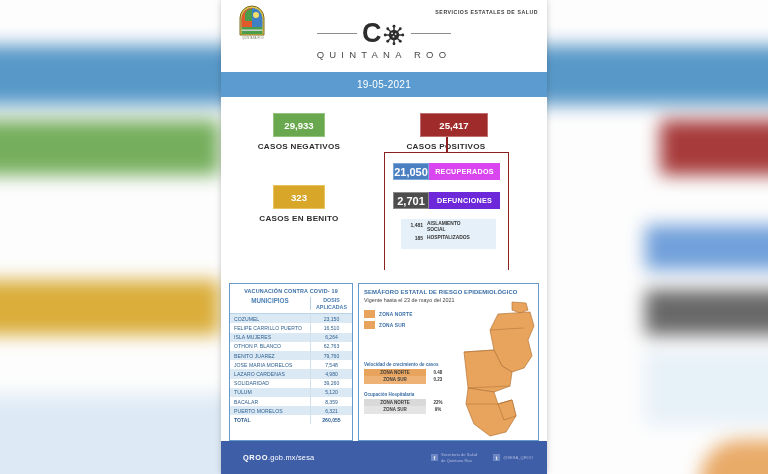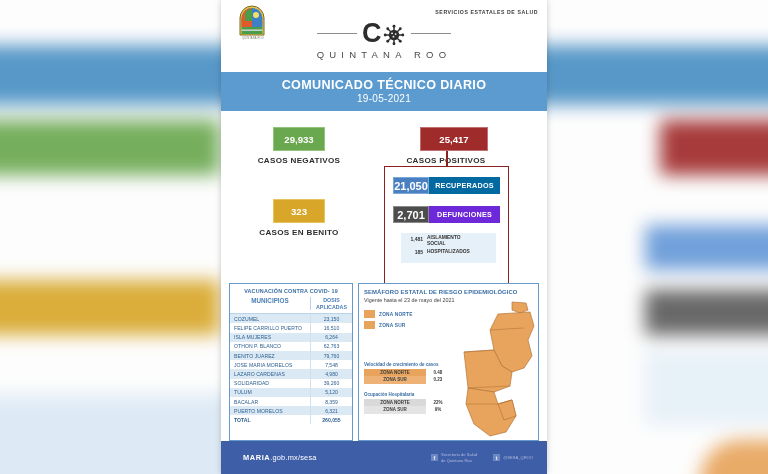--- a/index.html
+++ b/index.html
@@ -65,21 +65,21 @@
   .redbox { position:absolute; left:163px; top:55px; width:125px; height:118px;
             border:1.6px solid #8b2020; border-bottom:none; background:transparent; }
 
   .bar { position:absolute; display:flex; align-items:stretch; height:17px; }
   .bar .num { width:36px; display:flex; align-items:center; justify-content:center;
               font-size:11px; font-weight:bold; color:#fff; }
   .bar .txt { flex:1; display:flex; align-items:center; justify-content:center;
               font-size:7.2px; font-weight:bold; color:#fff; letter-spacing:.25px; }
   .bar.rec { left:172px; top:66px; width:107px; }
   .bar.rec .num { background:#4a7fc1; border:1.2px solid #7ba7d8; }
-  .bar.rec .txt { background:#0369a1; }
+  .bar.rec .txt { background:#d946ef; }
   .bar.def { left:172px; top:95px; width:107px; }
   .bar.def .num { background:#4d4d4d; border:1.2px solid #8a8a8a; }
   .bar.def .txt { background:#6d28d9; }
 
   .light-panel { position:absolute; left:180px; top:122px; width:95px; height:30px; background:#e6f0f8; }
   .lp-row { display:flex; align-items:flex-start; padding:2px 0 0 4px; }
   .lp-num { width:18px; text-align:right; font-size:5px; font-weight:bold; color:#333; padding-top:.5px; }
   .lp-txt { padding-left:4px; font-size:4.9px; font-weight:bold; color:#333; line-height:1.32; }
 
   
@@ -199,21 +199,20 @@
               <circle cx="19" cy="23" r="1.6" fill="#fff"></circle>
             </svg>
           </span>
           <span class="rule"></span>
         </div>
         <div class="qroo-sub">QUINTANA ROO</div>
       </div>
     </div>
 
     <div class="banner">
-      <div class="banner-t">COMUNICADO TÉCNICO DIARIO</div>
       <div class="banner-d">19-05-2021</div>
     </div>
 
     <div class="stats">
       <div class="chip neg">29,933</div>
       <div class="clab neg">CASOS NEGATIVOS</div>
 
       <div class="chip pos">25,417</div>
       <div class="clab pos">CASOS POSITIVOS</div>
 
@@ -371,21 +370,21 @@
             <path d="M44 104 L12 104"></path>
               <path d="M58 100 L44 104"></path>
             <path d="M36 30 L70 28"></path>
           </g>
         </svg>
       </div>
     </div>
 
     <div class="footer">
       <div class="foot-brand">
-        <b>MARIA</b><span>.gob.mx/sesa</span>
+        <b>QROO</b><span>.gob.mx/sesa</span>
       </div>
       <div class="social" id="social-list">
           <div class="soc">
             <span class="soc-ic">f</span>
             <span class="soc-tx">Secretaría de Salud<br>de Quintana Roo</span>
           </div>
           <div class="soc">
             <span class="soc-ic">t</span>
             <span class="soc-tx">@SESA_QROO</span>
           </div>

